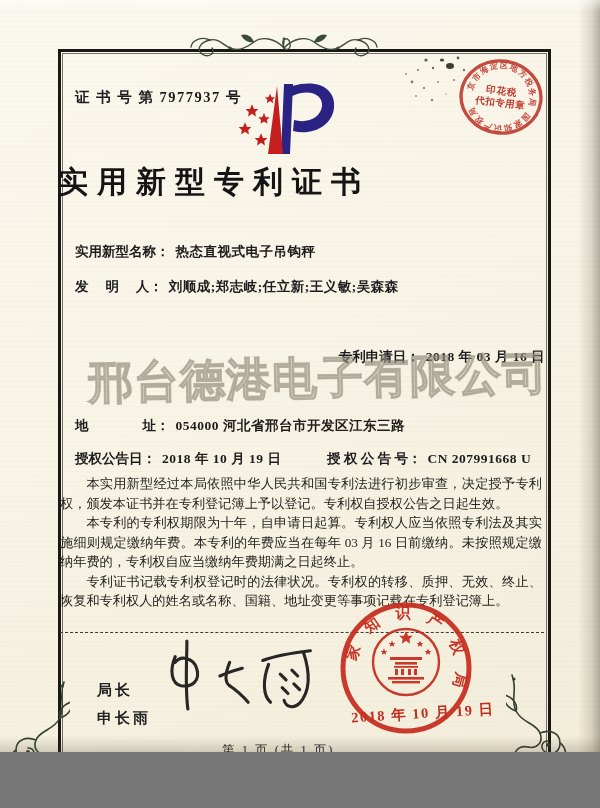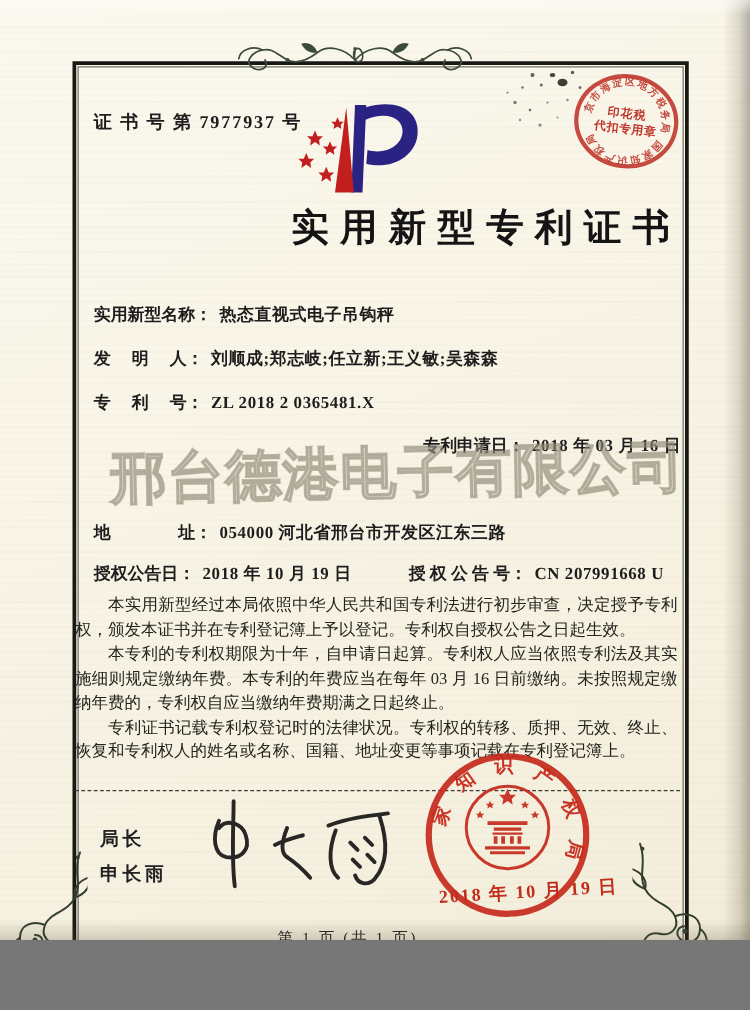--- a/index.html
+++ b/index.html
@@ -20,41 +20,41 @@
   .edge-top{position:absolute;left:0;top:0;width:100%;height:12px;
     background:linear-gradient(to bottom,rgba(255,255,255,.55),rgba(255,255,255,0));}
 
   .frame{position:absolute;left:58px;top:49px;width:487px;height:716px;
     border:3px solid #181814;}
   .frame::after{content:"";position:absolute;inset:1px;border:1px solid rgba(70,70,58,.75);}
 
   .deco{position:absolute;pointer-events:none;}
   .cert-no{position:absolute;left:75px;top:88px;font-size:14.5px;font-weight:600;letter-spacing:1.5px;}
   .logo{position:absolute;left:232px;top:70px;width:115px;height:90px;}
-  .title{position:absolute;left:58px;top:162px;width:487px;text-align:right;
+  .title{position:absolute;left:58px;top:162px;width:487px;text-align:left;
     font-size:30px;font-weight:700;letter-spacing:9px;color:#141414;}
 
   .row{position:absolute;left:75px;width:470px;font-size:13.5px;font-weight:600;line-height:1.3;}
   .row .lbl{margin-right:6px;}
   .row .val{letter-spacing:.5px;}
   .grant-no-group{position:absolute;left:252px;top:0;}
 
   .watermark{position:absolute;left:88px;top:348px;width:500px;
     font-size:45px;font-weight:700;letter-spacing:1px;white-space:nowrap;
     color:rgba(158,152,134,.30);-webkit-text-stroke:1.1px rgba(140,134,116,.55);
     transform:rotate(-1.2deg);pointer-events:none;}
 
   .body-text{position:absolute;left:60px;top:474px;width:482px;
     font-size:13.2px;line-height:19.5px;color:#24241f;text-align:justify;}
   .body-text p{margin:0;text-indent:2em;}
 
   .dash-line{position:absolute;left:60px;top:632px;width:484px;border-top:1.6px dashed #3c3c34;}
 
-  .signer{position:absolute;left:80px;font-family:"Liberation Sans","DejaVu Sans",sans-serif;
-    font-size:15px;font-weight:700;letter-spacing:3px;color:#222;}
+  .signer{position:absolute;left:97px;font-family:"Liberation Sans","DejaVu Sans",sans-serif;
+    font-size:15px;font-weight:700;letter-spacing:3px;color:#222;margin-top:19px;}
   .signer.t1{top:662px;} .signer.t2{top:690px;}
   .signature-svg{position:absolute;left:148px;top:636px;}
 
   .seal-date{position:absolute;left:351px;top:704px;color:#c22c1c;font-size:14.5px;
     font-weight:600;letter-spacing:1.5px;transform:rotate(-3.5deg);}
   .footer{position:absolute;left:222px;top:742px;font-size:12.5px;letter-spacing:2px;color:#222;}
 
   .seal-big{position:absolute;left:338px;top:600px;}
   .tax-seal{position:absolute;left:457px;top:53px;transform:rotate(7deg);}
   .speckles{position:absolute;left:398px;top:44px;}
@@ -137,23 +137,20 @@
     </g>
   </svg>
 
   <div class="title">实用新型专利证书</div>
 
   <div class="row" style="top:278px;">
     <span class="lbl">发　 明　 人：</span><span class="val">刘顺成;郑志岐;任立新;王义敏;吴森森</span>
   </div>
   <div class="row" style="top:243px;">
     <span class="lbl">实用新型名称：</span><span class="val">热态直视式电子吊钩秤</span>
-  </div>
-  <div class="row" style="top:313px;">
-    <span class="lbl">专　 利　 号：</span><span class="val">ZL 2018 2 0365481.X</span>
   </div>
   <div class="row" style="top:348px;text-align:right;">
     <span class="lbl">专利申请日：</span><span class="val">2018 年 03 月 16 日</span>
   </div>
   <div class="row" style="top:417px;">
     <span class="lbl">地　　　　址：</span><span class="val">054000  河北省邢台市开发区江东三路</span>
   </div>
   <div class="row" style="top:450px;">
     <span class="lbl">授权公告日：</span><span class="val">2018 年 10 月 19 日</span>
     <span class="grant-no-group">

